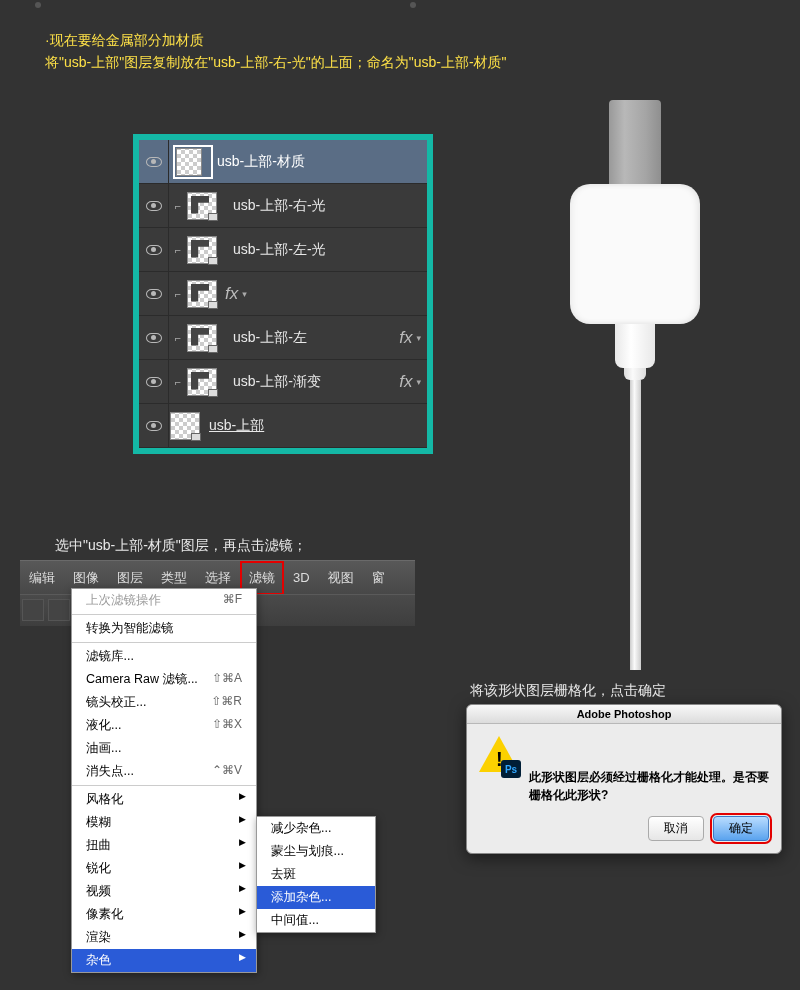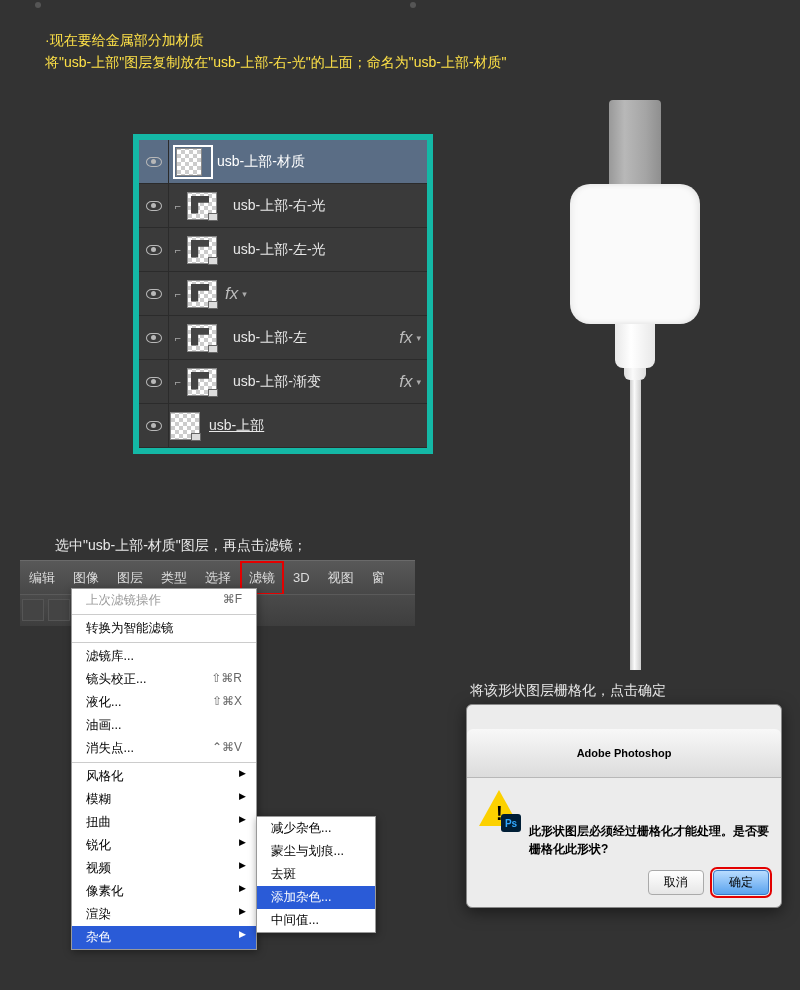--- a/index.html
+++ b/index.html
@@ -135,24 +135,23 @@
     border-radius: 6px;
     box-shadow: 0 4px 16px rgba(0,0,0,0.5);
     font-size: 12px;
     color: #000;
   }
   .dlg-title {
     text-align: center;
     background: linear-gradient(#f8f8f8, #dcdcdc);
     border-bottom: 1px solid #b8b8b8;
     border-radius: 6px 6px 0 0;
-    padding: 18px;
+    padding: 3px;
     font-weight: bold;
     font-size: 11px;
-    margin-top: 24px;
   }
   .dlg-body { padding: 12px 12px 8px 12px; display:flex; gap:10px; }
   .warn-ico { width: 40px; height: 40px; position:relative; flex-shrink:0; }
   .tri {
     width: 0; height: 0;
     border-left: 20px solid transparent;
     border-right: 20px solid transparent;
     border-bottom: 36px solid #fcd100;
     position:absolute; top:0; left:0;
   }
@@ -296,20 +295,21 @@
 </div>
 
 <div class="dropdown">
   <div class="ditem disabled">
     <span>上次滤镜操作</span><span class="sc">⌘F</span>
   </div>
   <div class="dsep"></div>
   <div class="ditem">转换为智能滤镜</div>
   <div class="dsep"></div>
   <div class="ditem">滤镜库...</div>
+  <div class="ditem"><span>Camera Raw 滤镜...</span><span class="sc">⇧⌘A</span></div>
   <div class="ditem"><span>镜头校正...</span><span class="sc">⇧⌘R</span></div>
   <div class="ditem"><span>液化...</span><span class="sc">⇧⌘X</span></div>
   <div class="ditem">油画...</div>
   <div class="ditem"><span>消失点...</span><span class="sc">⌃⌘V</span></div>
   <div class="dsep"></div>
   <div class="ditem"><span>风格化</span><span class="arr">▶</span></div>
   <div class="ditem"><span>模糊</span><span class="arr">▶</span></div>
   <div class="ditem"><span>扭曲</span><span class="arr">▶</span></div>
   <div class="ditem"><span>锐化</span><span class="arr">▶</span></div>
   <div class="ditem"><span>视频</span><span class="arr">▶</span></div>

